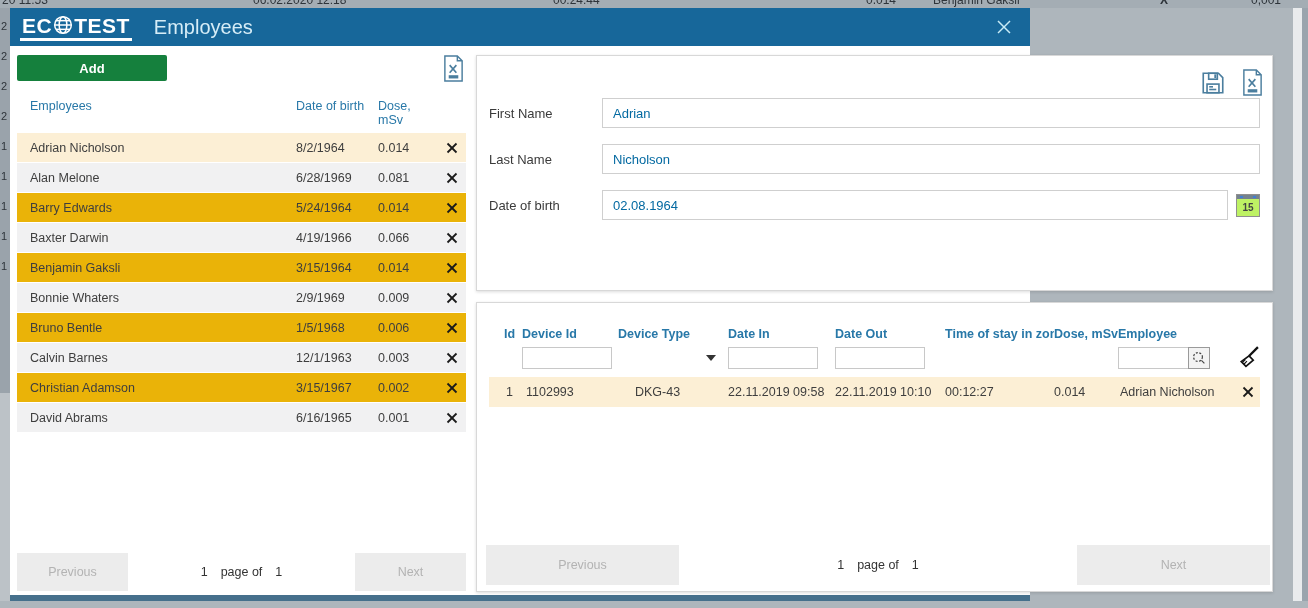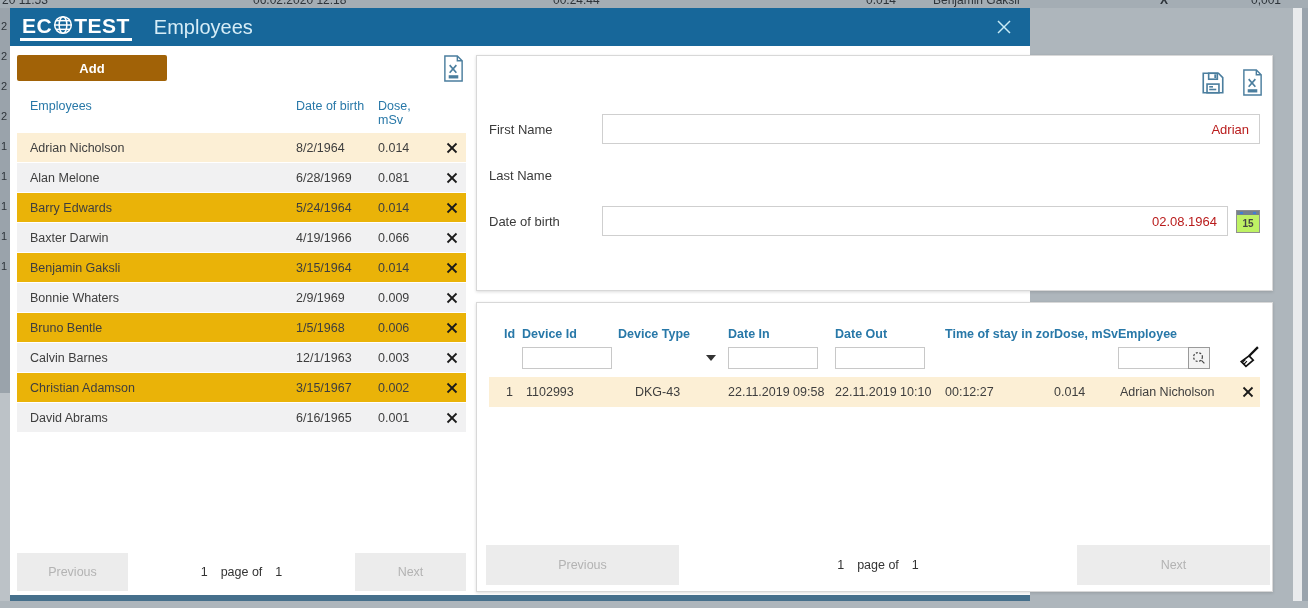--- a/index.html
+++ b/index.html
@@ -22,39 +22,39 @@
   .titlebar { height:38px; background:#17679A; display:flex; align-items:center; position:relative; }
   .logo { margin-left:10px; display:flex; align-items:center; border-bottom:3px solid #fff; padding:1px 2px 2px 2px; color:#fff; font-weight:bold; font-size:21px; letter-spacing:.5px; line-height:1; }
   .logo svg { margin:0 1px; }
   .window-title { margin-left:22px; color:#d6edf7; font-size:20px; font-weight:400; }
   .close-btn { position:absolute; right:18px; top:11px; width:16px; height:16px; cursor:pointer; }
   .content { display:flex; height:549px; }
   
   .employees-panel { width:467px; display:flex; flex-direction:column; padding-left:7px; }
   .divider { width:12px; background:#e9e9e9; }
   .toolbar-row { display:flex; justify-content:space-between; align-items:flex-start; margin:9px 1px 0 0; }
-  .add-btn { width:150px; height:26px; background:#a16207; border:none; border-radius:2px; color:#fff; font-weight:bold; font-size:13px; font-family:inherit; cursor:pointer; }
+  .add-btn { width:150px; height:26px; background:#15803d; border:none; border-radius:2px; color:#fff; font-weight:bold; font-size:13px; font-family:inherit; cursor:pointer; }
   .icon-btn { background:none; border:none; cursor:pointer; padding:0; line-height:0; }
   .emp-header { display:grid; grid-template-columns:266px 82px 60px 28px; padding-left:13px; color:#2878A8; font-size:12.5px; margin-top:17px; margin-bottom:6px; }
   .emp-row { display:grid; grid-template-columns:266px 82px 60px 28px; padding-left:13px; height:29px; margin-bottom:1px; align-items:center; font-size:12.5px; color:#3e3e3e; background:#eab308; }
   .emp-rows .emp-row:nth-child(even) { background:#f1f1f2; }
   .emp-rows .emp-row.selected { background:#FCEFD5; }
   .c-del { display:flex; justify-content:center; cursor:pointer; }
   .emp-pagination { margin-top:auto; margin-bottom:4px; display:flex; align-items:center; justify-content:space-between; }
   .pg-btn { width:111px; height:38px; background:#ececec; border:none; color:#b3b3b3; font-size:12.5px; font-family:inherit; }
   .pg-info { display:flex; align-items:center; gap:13px; font-size:12.5px; color:#333; }
   
   .detail-panel { flex:1; padding:9px 4px 0 10px; display:flex; flex-direction:column; }
   .card { background:#fff; border:1px solid #d8d8d8; box-shadow:0 1px 3px rgba(0,0,0,.14); }
   .form-card { height:236px; position:relative; padding:14px 12px; margin-bottom:11px; }
   .card-icons { position:absolute; top:13px; right:8px; display:flex; gap:15px; align-items:center; }
-  .form-fields { margin-top:44px; }
+  .form-fields { margin-top:28px; }
   .f-row { display:flex; align-items:center; height:30px; margin-bottom:16px; }
   .f-label { width:113px; font-size:13px; color:#3a3a3a; }
-  .f-input { flex:1; height:30px; border:1px solid #cfcfcf; font-size:13px; padding:0 10px; color:#b91c1c; font-family:inherit;text-align:right; }
+  .f-input { flex:1; height:30px; border:1px solid #cfcfcf; font-size:13px; padding:0 10px; color:#0369a1; font-family:inherit; }
   .calendar-btn { width:24px; height:23px; margin-left:8px; border:1px solid #8f8f8f; background:#bef264; cursor:pointer; padding:0; display:flex; flex-direction:column; font-family:inherit; }
   .cal-top { height:4px; background:#74828f; display:flex; justify-content:space-between; padding:1px 3px 0 3px; }
   .cal-top i { width:3px; height:2px; background:#3f7fd4; display:block; }
   .cal-num { flex:1; display:flex; align-items:center; justify-content:center; font-size:10px; font-weight:bold; color:#444; }
   
   .table-card { height:290px; position:relative; padding:0 12px; }
   .dev-grid { display:grid; grid-template-columns:33px 96px 110px 107px 110px 109px 64px 117px 25px; align-items:center; }
   .dev-header { margin-top:12px; color:#2878A8; font-size:12.5px; font-weight:600; }
   .dev-header span { white-space:nowrap; overflow:hidden; padding-right:6px;margin-top:12px; }
   .h-id { padding-left:15px; }
@@ -307,20 +307,21 @@
           </button>
         </div>
 
         <div class="form-fields">
           <div class="f-row">
             <span class="f-label">First Name</span>
             <input class="f-input" type="text" value="Adrian" style="">
           </div>
           <div class="f-row">
             <span class="f-label">Last Name</span>
+            <input class="f-input" type="text" value="Nicholson" style="">
           </div>
           <div class="f-row">
             <span class="f-label">Date of birth</span>
             <input class="f-input" type="text" value="02.08.1964" style="">
             <button class="calendar-btn">
               <span class="cal-top">
                   <i></i>
                   <i></i>
                 </span>
               <span class="cal-num">15</span>

